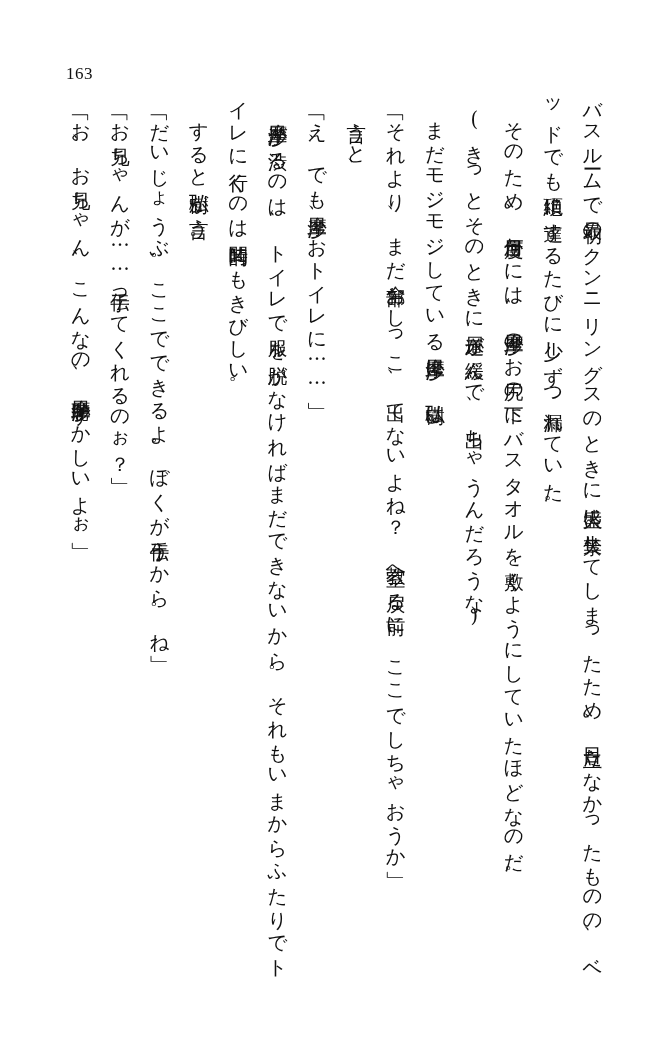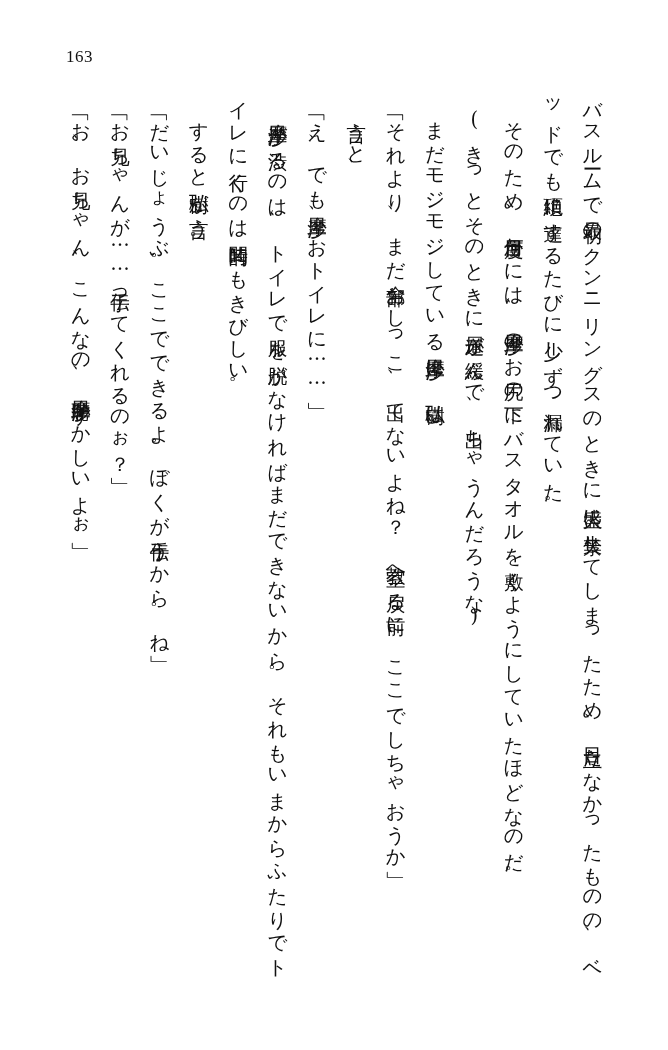--- a/index.html
+++ b/index.html
@@ -11,21 +11,21 @@
     position: relative;
     width: 668px;
     height: 1050px;
     background: #ffffff;
     overflow: hidden;
     font-family: "Liberation Serif", "DejaVu Serif", serif;
     color: #111111;
   }
   .page-number {
     position: absolute;
-    top: 47px;
+    top: 64px;
     left: 66px;
     font-size: 17px;
     font-family: "Liberation Serif", "DejaVu Serif", serif;
     color: #111111;
     letter-spacing: 0.5px;
   }
   .text-body {
     position: absolute;
     top: 88px;
     right: 56px;

